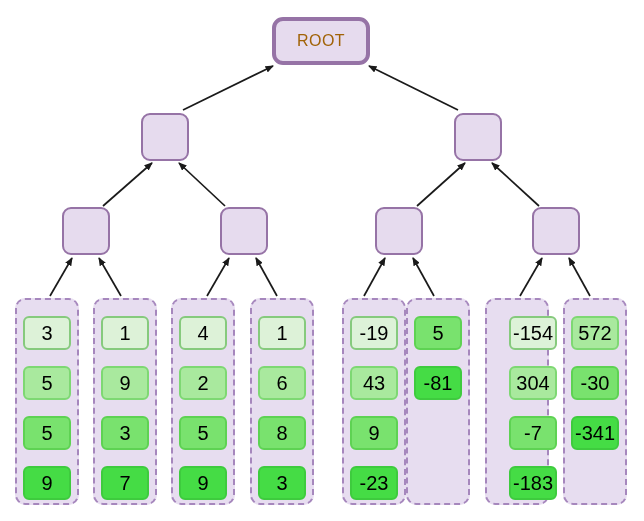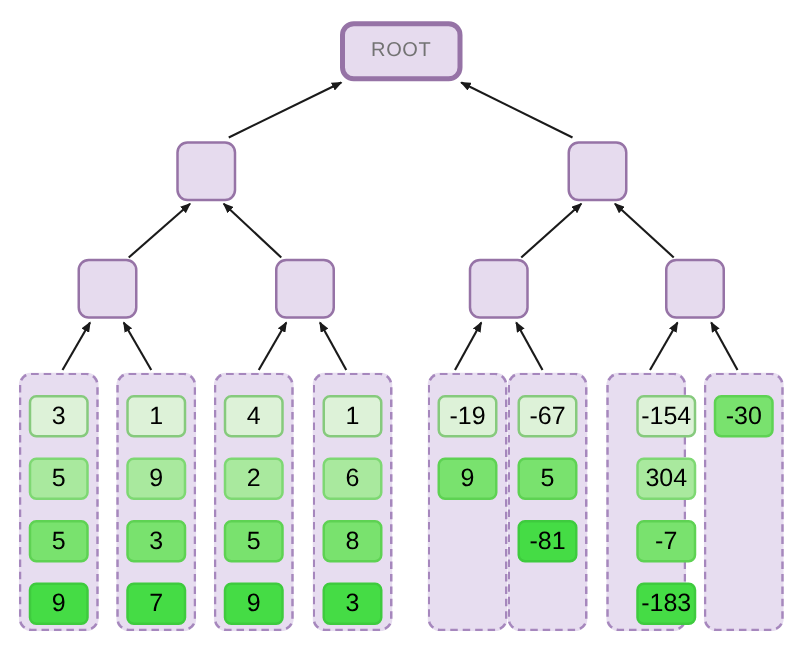--- a/index.html
+++ b/index.html
@@ -10,21 +10,21 @@
   .edges{position:absolute;left:0;top:0;width:644px;height:521px;pointer-events:none;}
   .node{
     position:absolute;box-sizing:border-box;
     background:var(--node-fill);border:2px solid var(--node-stroke);
     border-radius:9px;
   }
   .root{
     left:272px;top:17px;width:98px;height:48px;
     border-width:4px;border-radius:11px;
     display:flex;align-items:center;justify-content:center;
-    font-size:16px;color:#737373;letter-spacing:0.5px;
+    font-size:16px;color:#a16207;letter-spacing:0.5px;
   }
   .sq{width:48px;height:48px;}
   .l2a{left:141px;top:113px;}
   .l2b{left:454px;top:113px;}
   .l3a{left:62px;top:207px;}
   .l3b{left:220px;top:207px;}
   .l3c{left:375px;top:207px;}
   .l3d{left:532px;top:207px;}
   .col{
     position:absolute;top:298px;width:64px;height:207px;box-sizing:border-box;
@@ -107,30 +107,33 @@
     <div class="cell r3">9</div>
   </div>
   <div class="col c3">
     <div class="cell r0">1</div>
     <div class="cell r1">6</div>
     <div class="cell r2">8</div>
     <div class="cell r3">3</div>
   </div>
   <div class="col c4">
     <div class="cell r0">-19</div>
+    <div class="cell r1">43</div>
     <div class="cell r2">9</div>
+    <div class="cell r3">-23</div>
   </div>
   <div class="col c5">
-    <div class="cell r0">-67</div>
     <div class="cell r2">5</div>
     <div class="cell r3">-81</div>
   </div>
   <div class="col c6">
     <div class="cell r0">-154</div>
     <div class="cell r1">304</div>
     <div class="cell r2">-7</div>
     <div class="cell r3">-183</div>
   </div>
   <div class="col c7">
+    <div class="cell r1">572</div>
     <div class="cell r2">-30</div>
+    <div class="cell r3">-341</div>
   </div>
 
 </div>
 
 </body></html>

